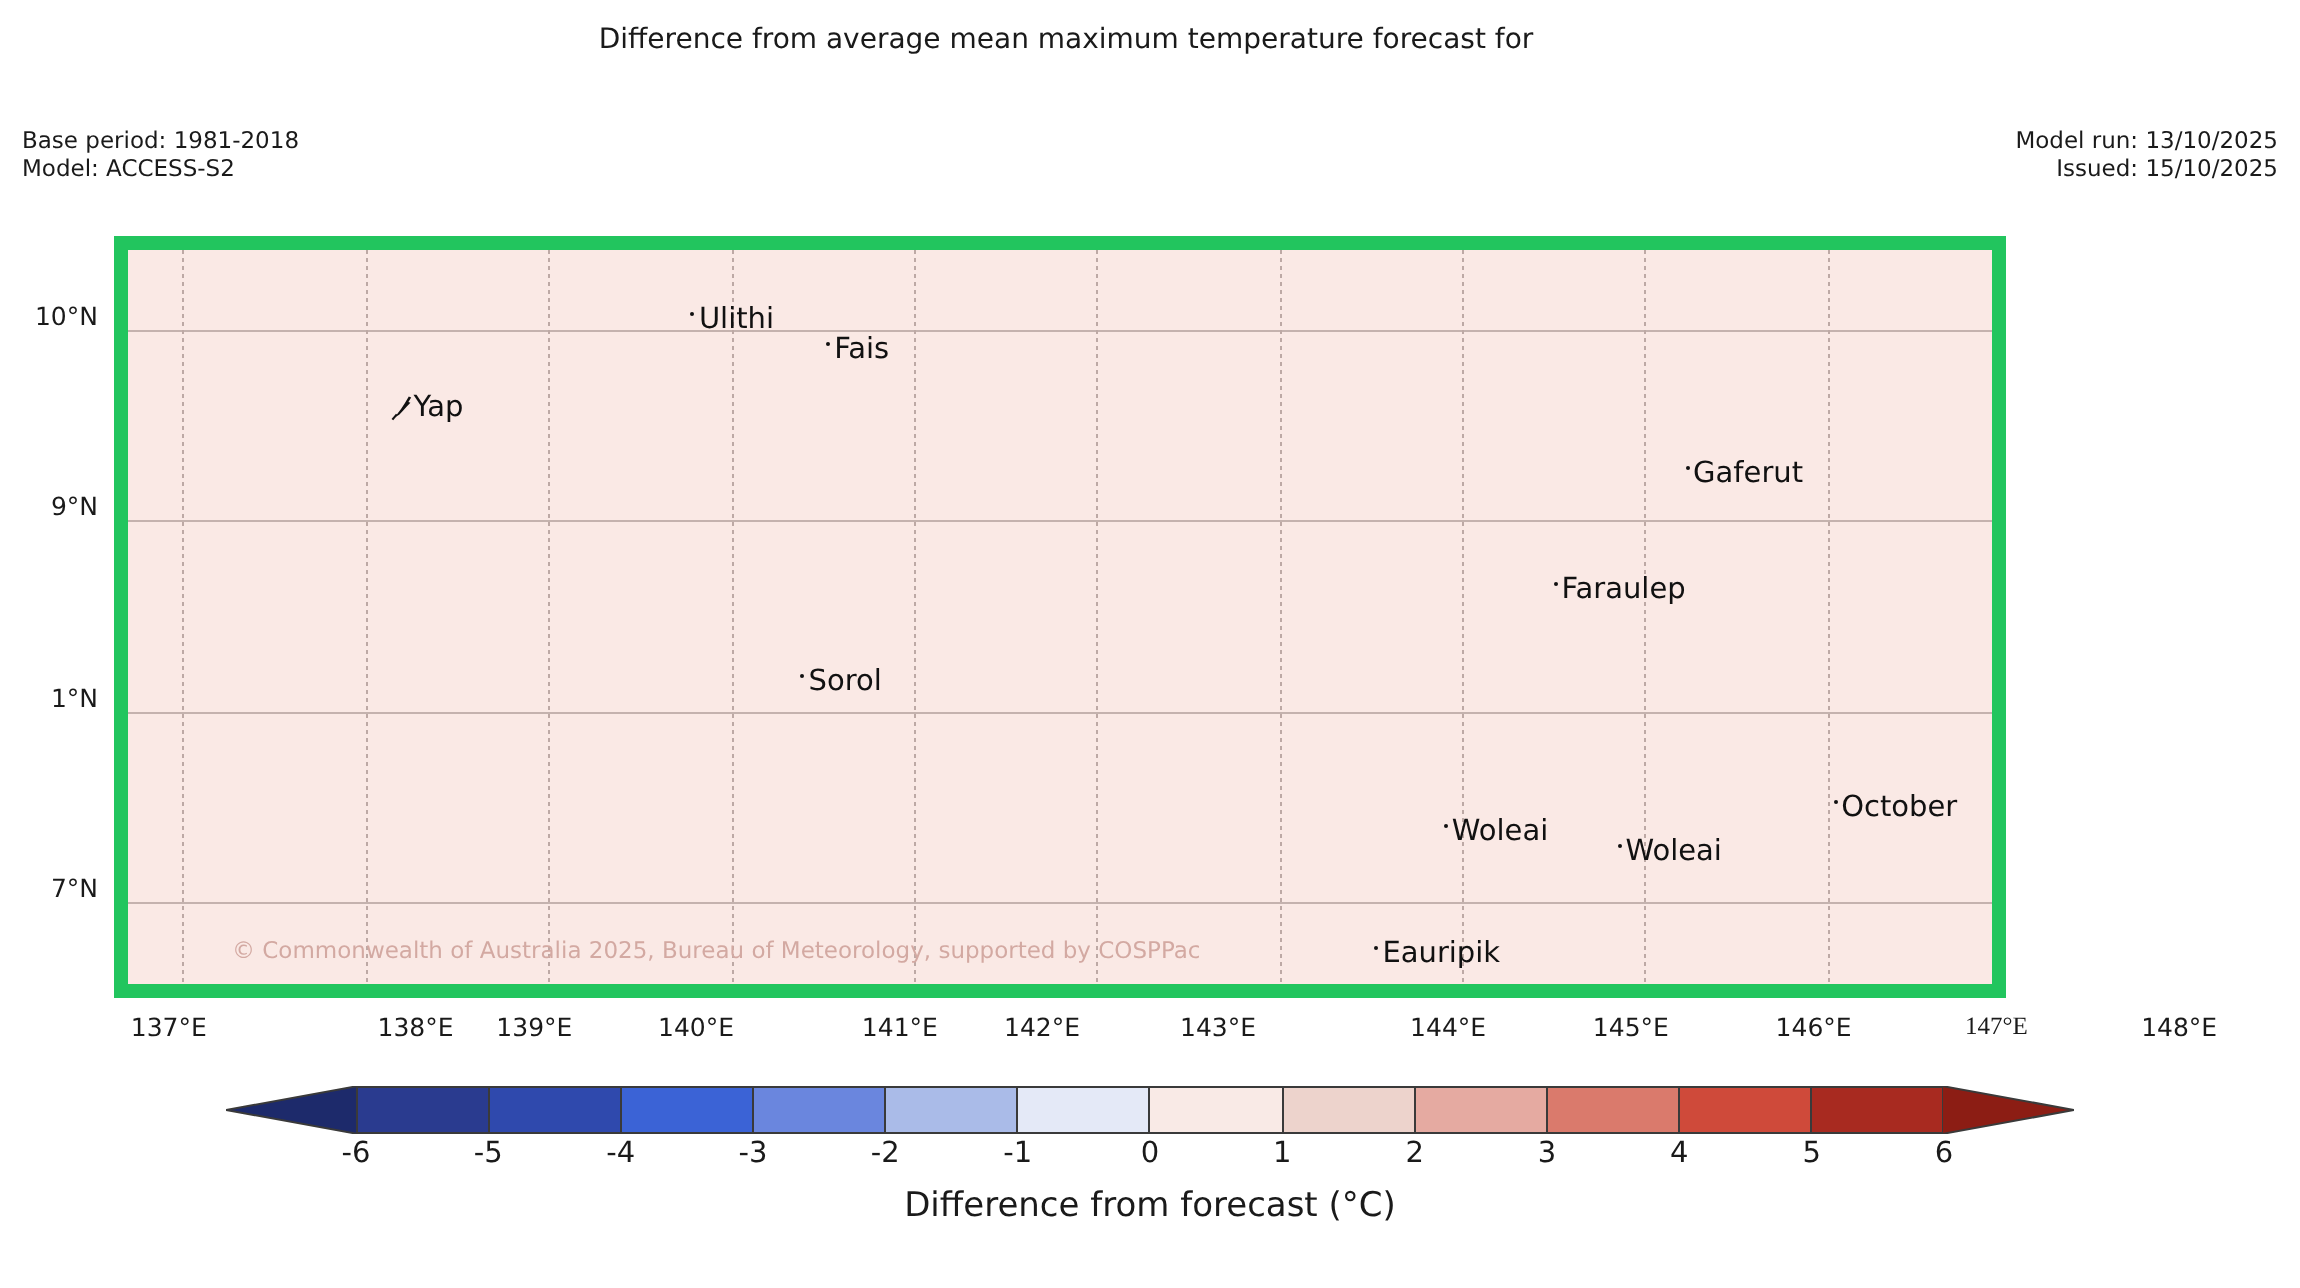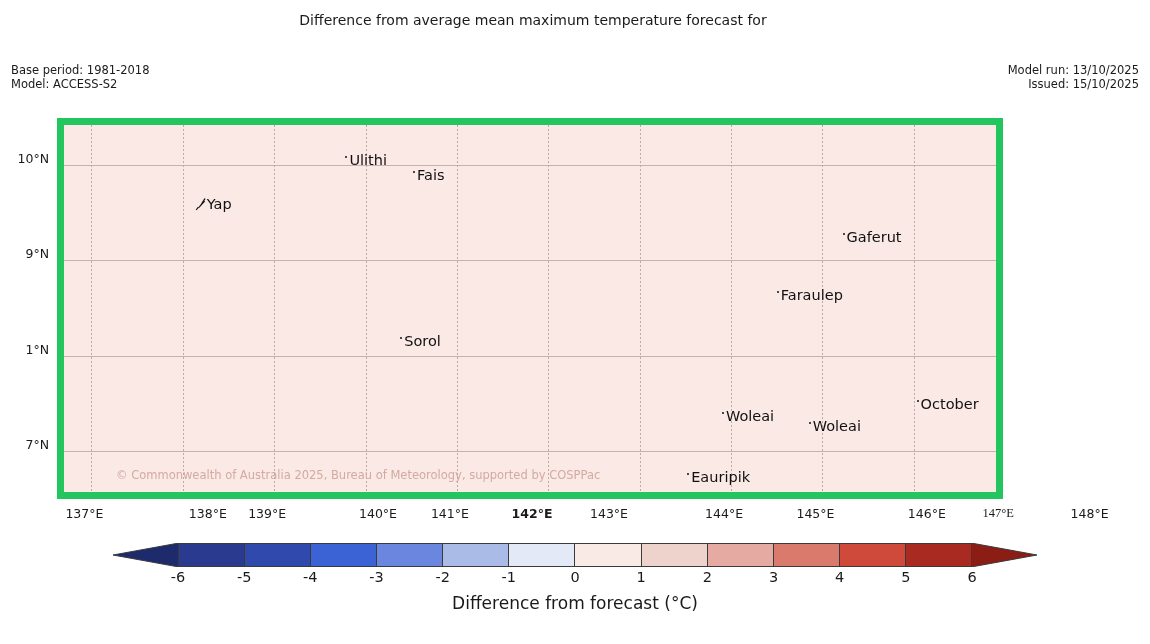--- a/index.html
+++ b/index.html
@@ -232,27 +232,27 @@
       </div>
     </div>
   <div id="eez-line" style="left: 1031.59px;"></div>
   <div id="copyright">© Commonwealth of Australia 2025, Bureau of Meteorology, supported by COSPPac</div>
 </div>
 
 <div id="axis-x">
     <div class="xtick abs" style="left: 84.4138px;">137°E</div>
     <div class="xtick abs" style="left: 175.793px; margin-left: 32px;">138°E</div>
     <div class="xtick abs" style="left: 267.172px;">139°E</div>
-    <div class="xtick abs" style="left: 378px; text-align: center;">140°E</div>
+    <div class="xtick abs" style="left: 348px; text-align: center;">140°E</div>
     <div class="xtick abs" style="left: 449.931px;">141°E</div>
-    <div class="xtick abs" style="left: 532px; font-weight: bold;">142°E</div>
+    <div class="xtick abs" style="left: 521px;">142°E</div>
     <div class="xtick abs" style="left: 609px;">143°E</div>
     <div class="xtick abs" style="left: 724.069px;">144°E</div>
     <div class="xtick abs" style="left: 815.448px;">145°E</div>
-    <div class="xtick abs" style="left: 906.828px; margin-left: 20px;">146°E</div>
+    <div class="xtick abs" style="left: 906.828px;">146°E</div>
     <div class="xtick abs" style="left: 998.207px; font-family: Liberation Serif, serif;">147°E</div>
     <div class="xtick abs" style="left: 1089.59px;">148°E</div>
   </div>
 <div id="axis-y">
     <div class="ytick abs" style="top: 158.005px;">10°N</div>
     <div class="ytick abs" style="top: 253.255px;">9°N</div>
     <div class="ytick abs" style="top: 348.505px;">1°N</div>
     <div class="ytick abs" style="top: 443.755px;">7°N</div>
   </div>
 

